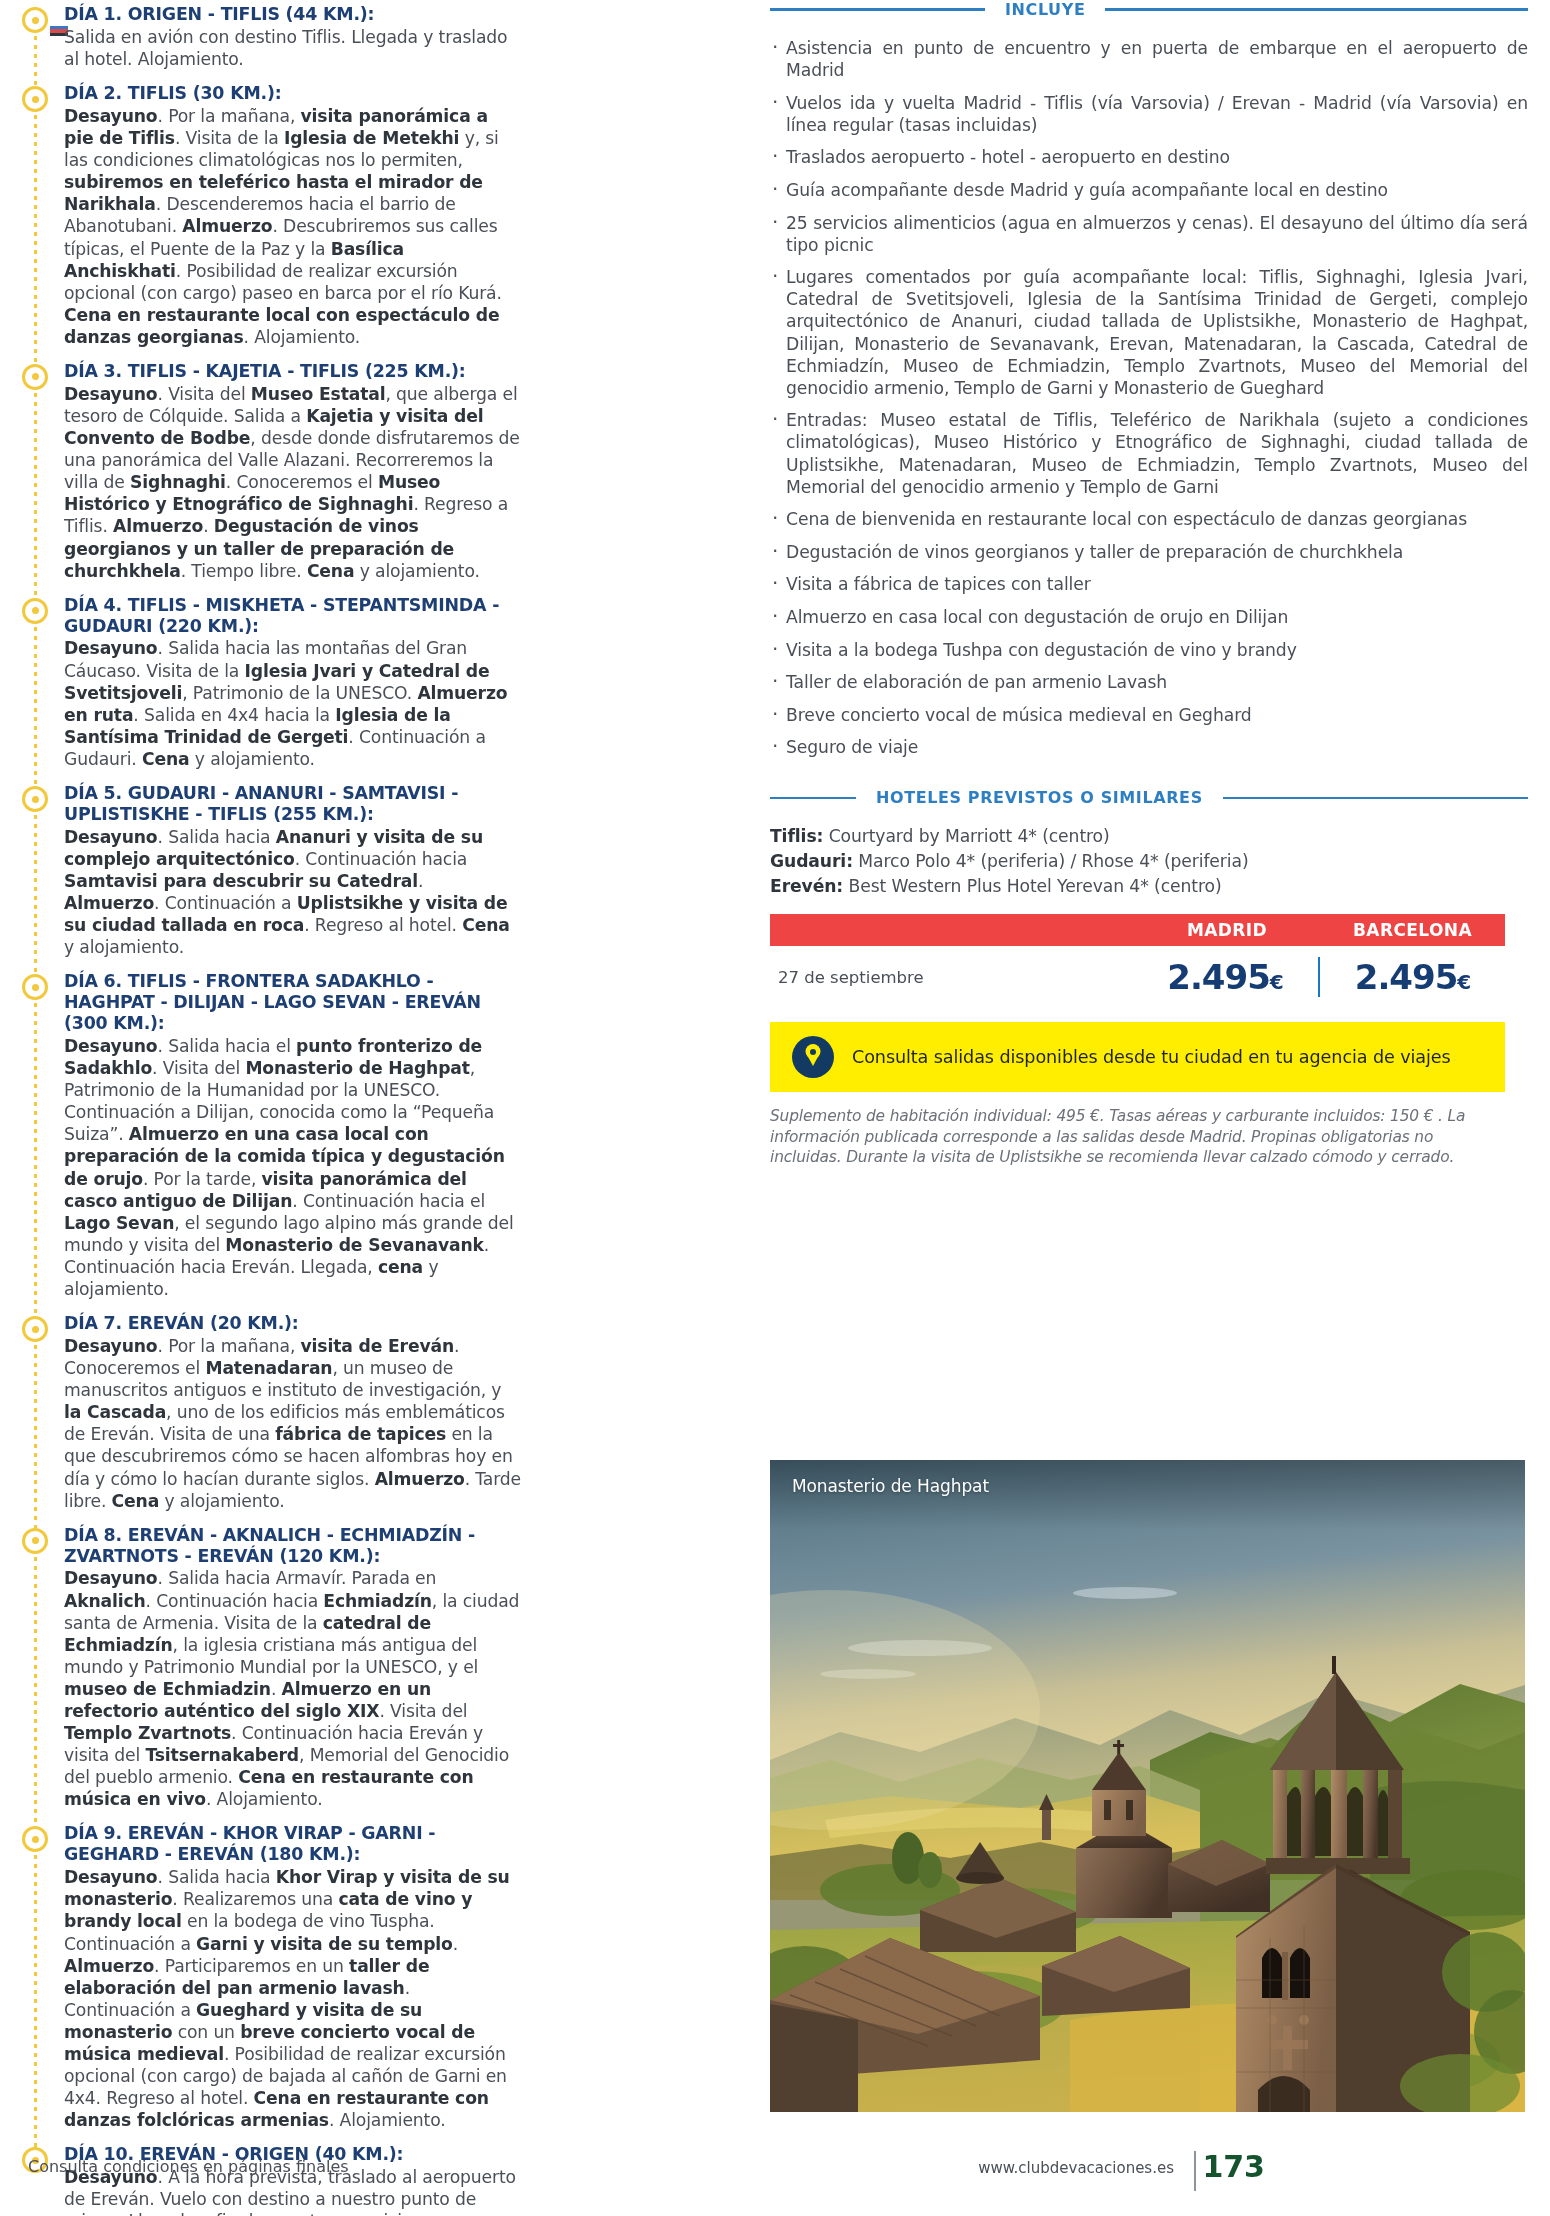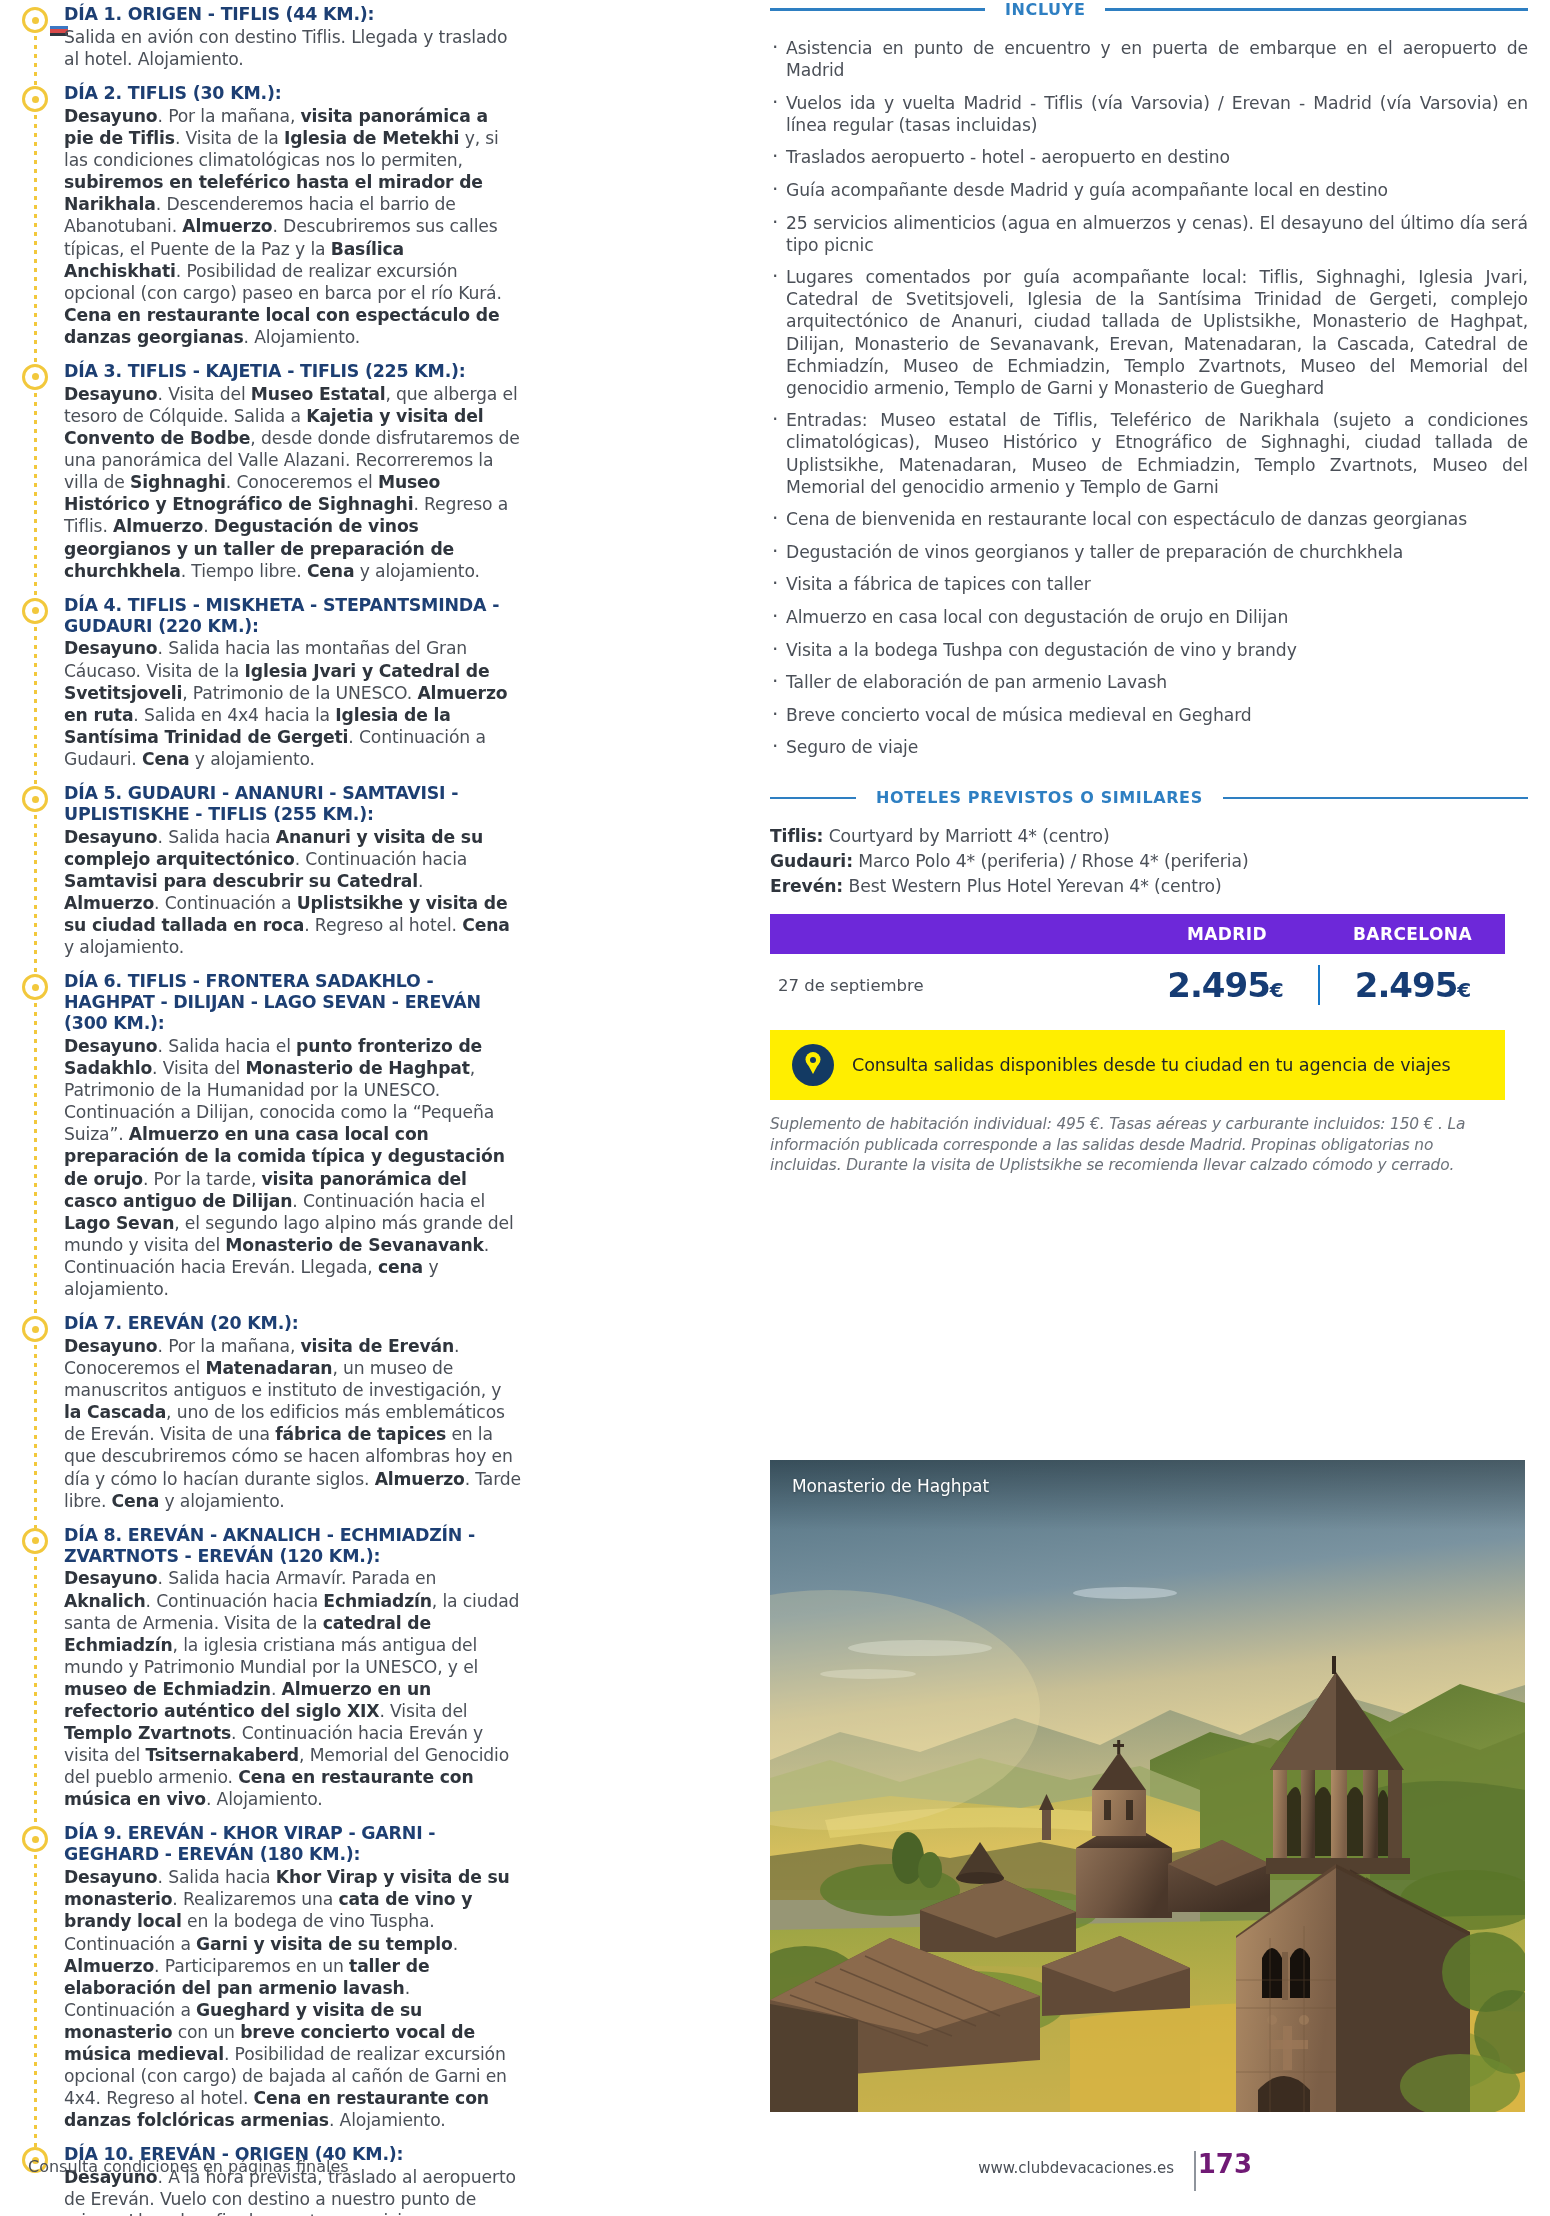--- a/index.html
+++ b/index.html
@@ -107,22 +107,22 @@
   .hotels{margin-top:4px;}
   .hotel-line{
     font-size:17.2px;line-height:1.33;color:#4a4f57;
     margin-bottom:2px;letter-spacing:-0.1px;
   }
   .hotel-line b{color:#2f353d;font-weight:bold;}
 
   
   .ptable{margin-top:16px;width:735px;}
   .ptable-head{
-    background:#6d28d9;
-    height:40px;
+    background:#ef4444;
+    height:32px;
     display:flex;align-items:center;padding-left:12px;
   }
   .ptable-head .sp{flex:1;}
   .ptable-head .c{
     color:#fff;font-weight:bold;font-size:17px;
     letter-spacing:0.4px;
     text-align:center;
   }
   .ptable-head .c1{width:186px;}
   .ptable-head .c2{width:185px;}
@@ -209,22 +209,22 @@
   }
   .footer .url{
     position:absolute;right:118px;top:4px;
     font-size:15px;color:#4a4f57;
   }
   .footer .sep{
     position:absolute;right:96px;top:-4px;
     width:2px;height:40px;background:#8e949c;
   }
   .footer .pg{
-    position:absolute;right:40px;top:-6px;
-    font-size:26px;font-weight:bold;color:#701a75;
+    position:absolute;right:27px;top:-6px;
+    font-size:30px;font-weight:bold;color:#14532d;
   }
 </style>
 </head>
 <body>
 
 <div class="page">
 
   <div class="itinerary">
     <div class="flag">
       <span class="f1"></span>

